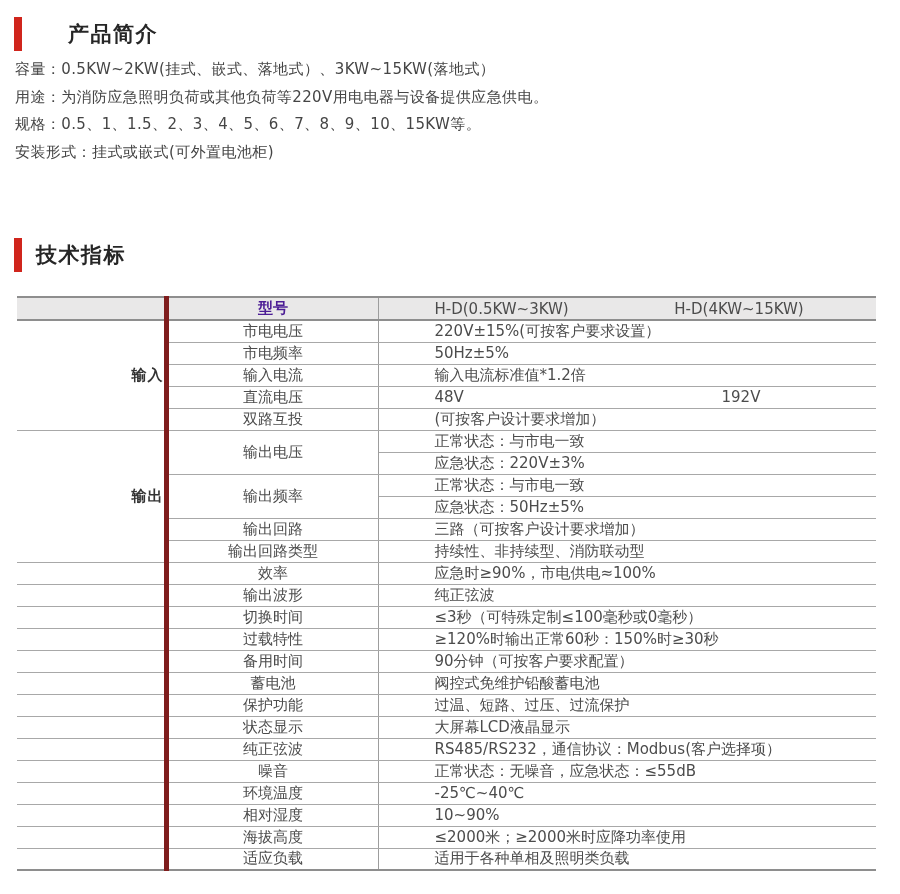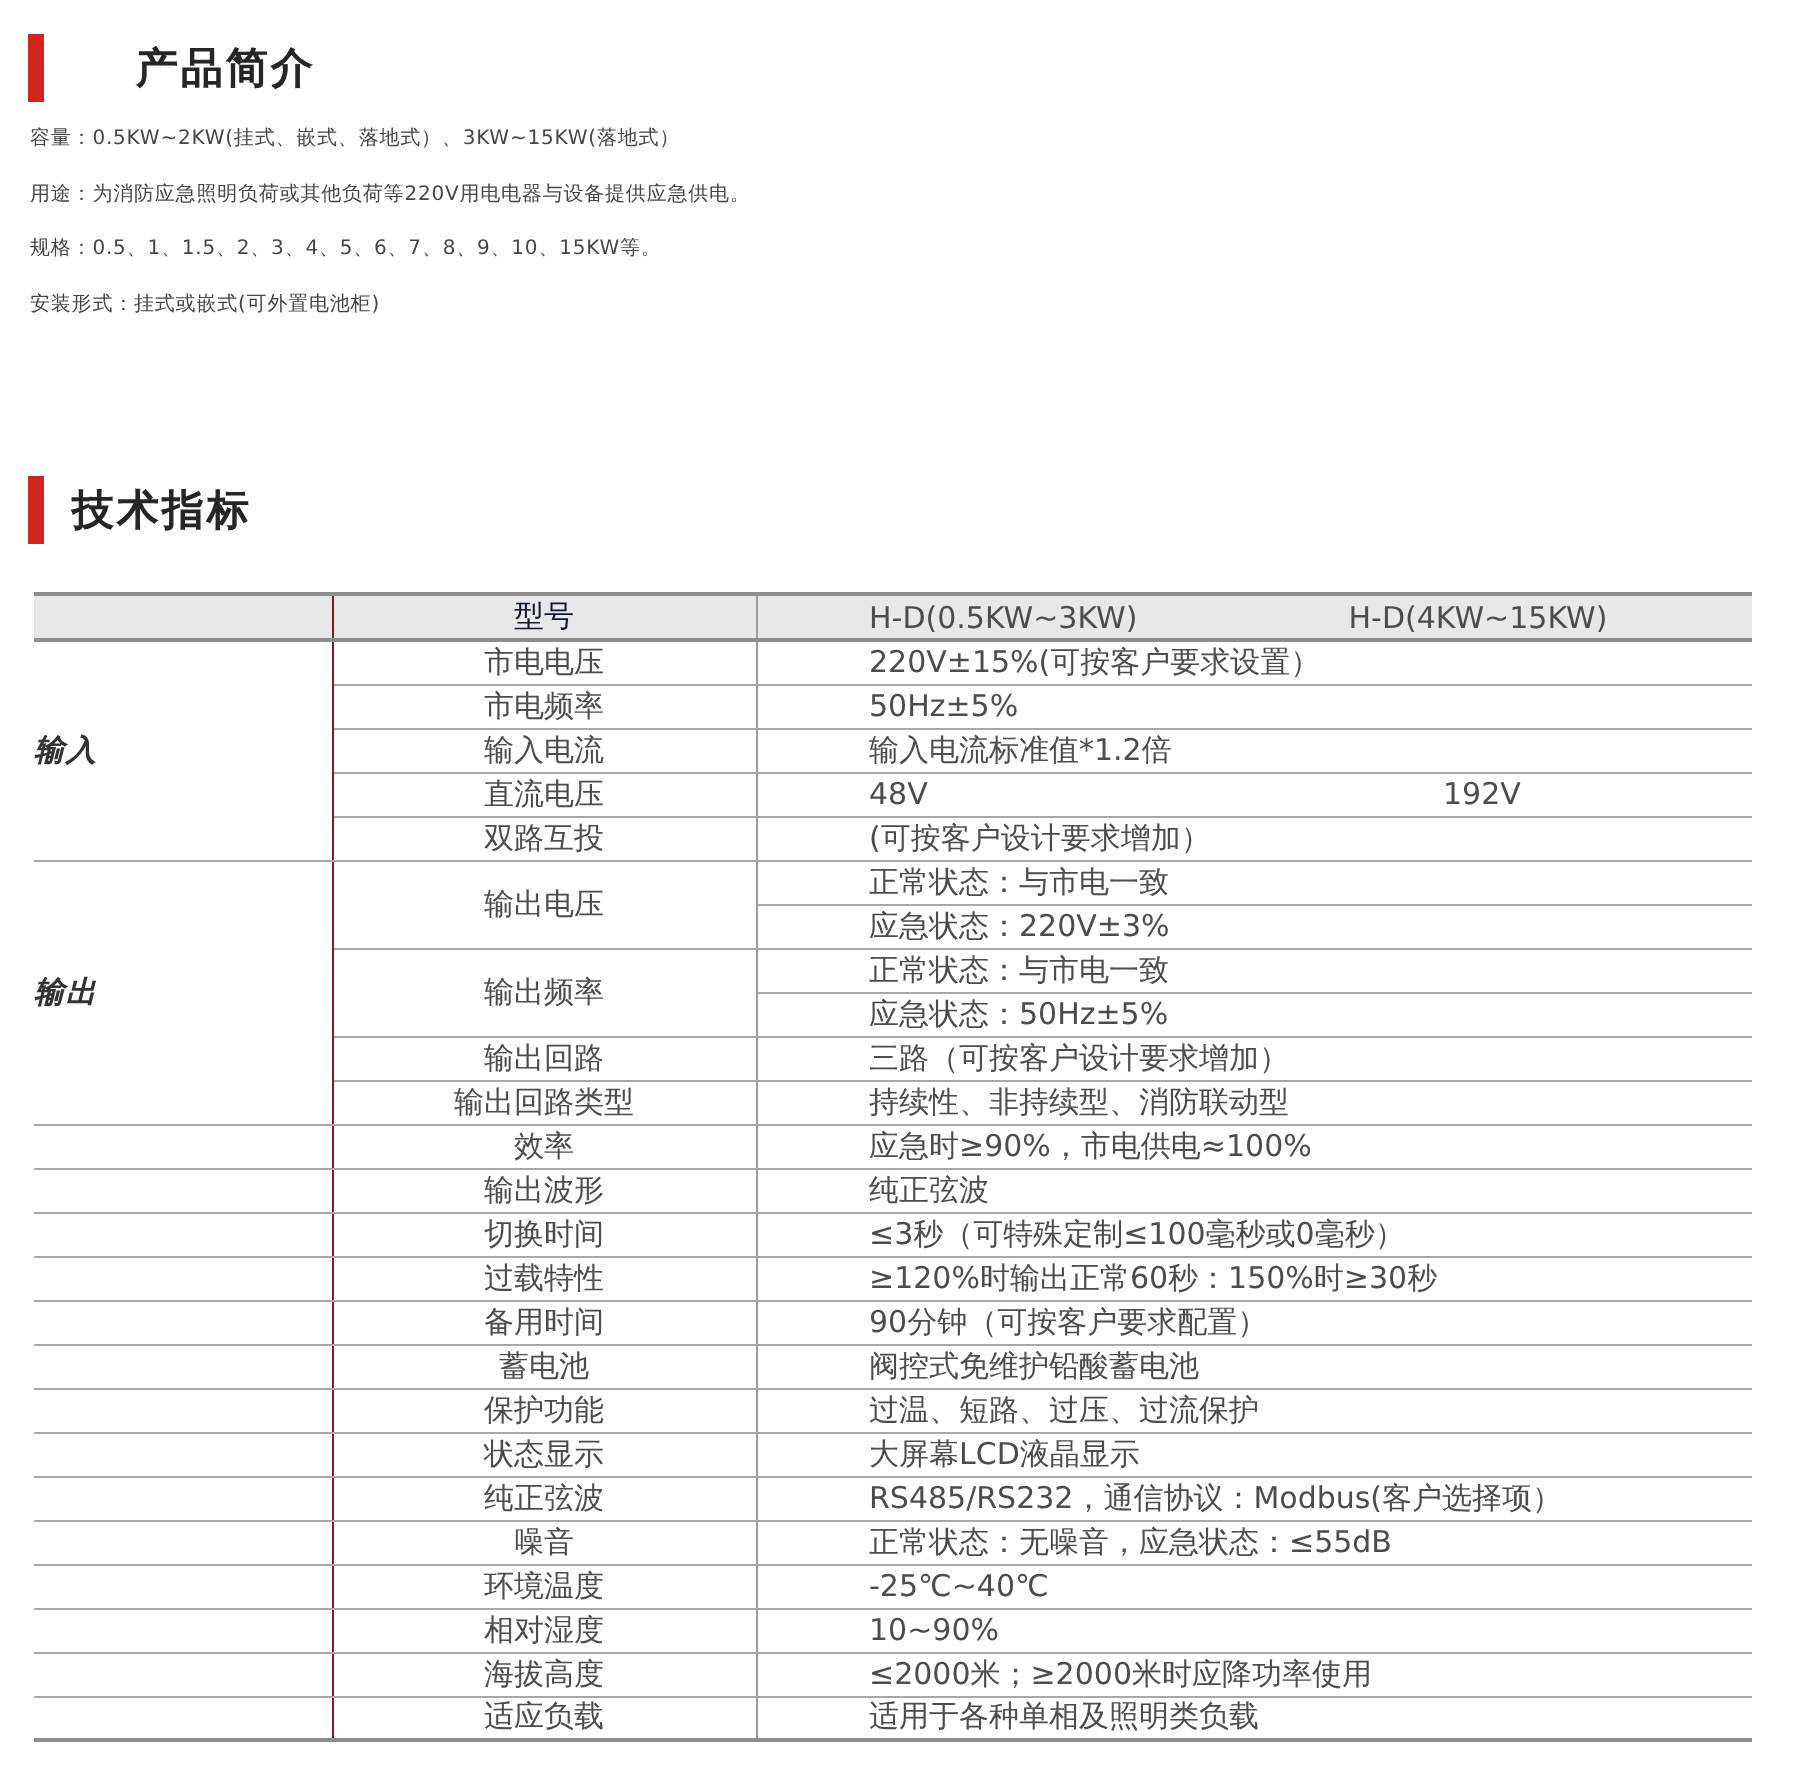--- a/index.html
+++ b/index.html
@@ -22,21 +22,21 @@
     background:#d0251c;
     margin-right:14px;
   }
   .heading-text {
     font-size:21px; font-weight:bold; color:#262626;
     letter-spacing:1.5px;
   }
   
   #intro-lines {
     position:absolute; left:15px; top:56px; width:870px;
-    font-size:10px; color:#454545;
+    font-size:15px; color:#454545;
   }
   #intro-lines .intro-line {
     height:27.5px; line-height:27.5px;
     letter-spacing:0.4px;
     white-space:nowrap;
   }
   
   #spec-table {
     position:absolute; left:17px; top:296px;
     width:859px;
@@ -48,23 +48,23 @@
   #spec-table col.w2 { width:212px; }
   #spec-table col.w3 { width:498px; }
   #spec-table thead th {
     height:23px;
     background:#e9e8e8;
     border-top:2px solid #8e8e8e;
     border-bottom:2px solid #8e8e8e;
     font-weight:normal;
     color:#4c4c4c;
   }
-  #spec-table thead th.c2 { font-weight:normal; color:#0f172a; }
+  #spec-table thead th.c2 { font-weight:bold; color:#4c1d95; }
   #spec-table td { height:22px; border-bottom:1px solid #a8a8a8; }
-  #spec-table .c1 { border-right:1px solid #7f1d1d; text-align:left;font-style:italic; }
+  #spec-table .c1 { border-right:5px solid #7f1d1d; text-align:right; }
   #spec-table .c2 { border-right:1px solid #9d9d9d; text-align:center; }
   #spec-table .c3 { text-align:left; padding-left:56px; white-space:nowrap;margin-left:26px; }
   #spec-table td.c1.group { font-weight:bold; color:#333333; letter-spacing:1px; }
   #spec-table tbody tr:last-child td { border-bottom:2px solid #8e8e8e; }
   
   #spec-table th.c3 .m1 { display:inline-block; width:235px; }
   #spec-table td.c3 .v1 { display:inline-block; width:287px; }
 </style>
 </head>
 <body>

